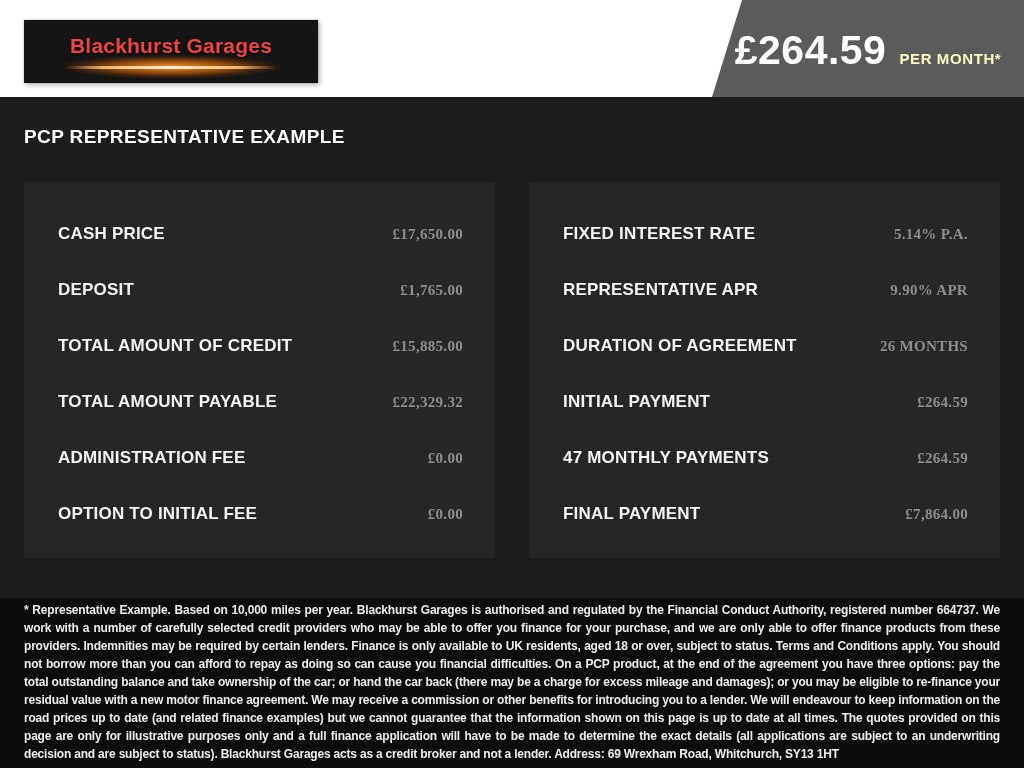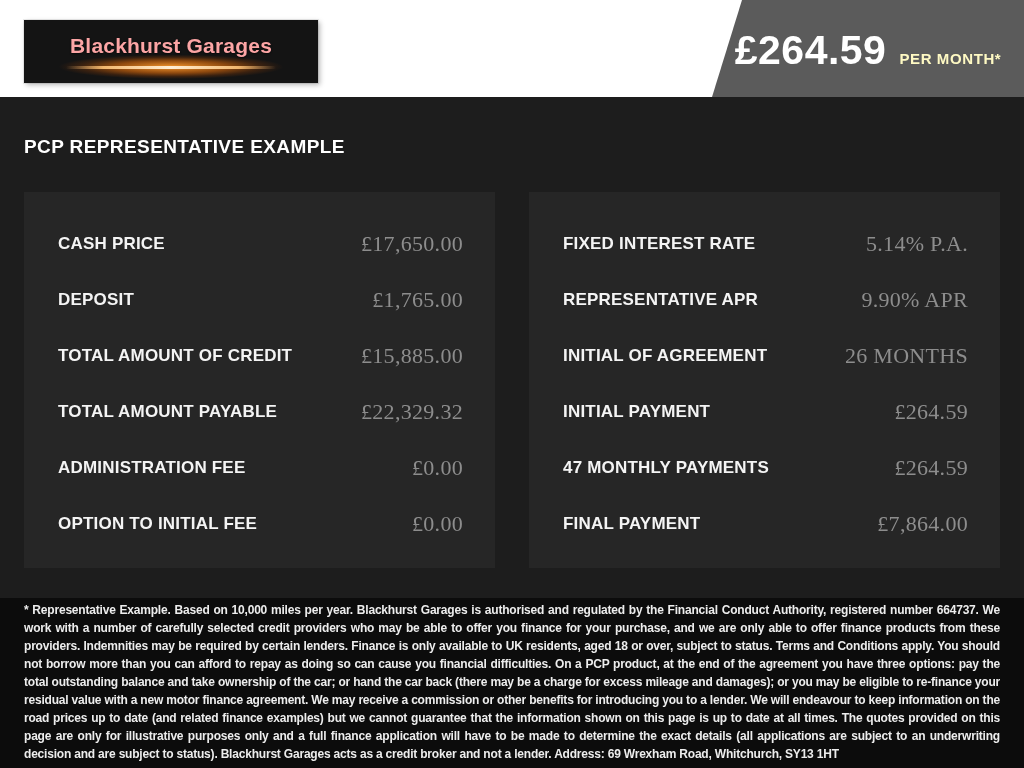--- a/index.html
+++ b/index.html
@@ -11,21 +11,21 @@
   
   .header { position:relative; height:97px; background:#ffffff; }
 
   .logo {
     position:absolute; left:24px; top:20px; width:294px; height:63px;
     background:#141414; overflow:hidden; cursor:pointer;
     display:flex; align-items:center; justify-content:center;
     box-shadow:2px 2px 5px rgba(0,0,0,0.28), 0 0 0 1px #ececec;
   }
   .logo-text {
-    position:relative; z-index:2; color:#fca5a5; font-size:21px; font-weight:bold;
+    position:relative; z-index:2; color:#ef4444; font-size:21px; font-weight:bold;
     margin-bottom:12px; letter-spacing:0.2px;
     text-shadow:0 1px 2px rgba(0,0,0,0.6);
   }
   .flare-glow {
     position:absolute; left:16px; right:16px; bottom:0; height:30px; z-index:1;
     background:radial-gradient(ellipse 55% 52% at 50% 46%,
       rgba(255,155,45,0.95) 0%, rgba(240,115,10,0.55) 40%,
       rgba(195,80,0,0.22) 62%, rgba(0,0,0,0) 78%);
   }
   .flare-core {
@@ -42,32 +42,32 @@
     clip-path:polygon(30px 0, 100% 0, 100% 100%, 0 100%);
     display:flex; align-items:baseline; justify-content:center;
     padding-top:30px; box-sizing:border-box;
   }
   .price-main { font-size:41px; font-weight:bold; color:#ffffff; letter-spacing:0.5px; line-height:1; }
   .price-suffix { font-size:15px; font-weight:bold; color:#fef9c3; margin-left:13px; letter-spacing:0.6px; }
 
   
   .main { background:#1d1d1d; height:501px; box-sizing:border-box; }
   .main-title {
-    margin:0; padding:39px 24px 0 24px; line-height:22px;
+    margin:0; padding:29px 24px 0 24px; line-height:22px;
     color:#ffffff; font-size:19px; font-weight:bold; letter-spacing:0.4px;
   }
   .panels { display:flex; gap:34px; margin:34px 24px 0 24px; }
   .panel {
     flex:1; background:#262626; box-sizing:border-box;
     padding:24px 32px 16px 34px; height:376px;
   }
   .finance-row { height:56px; display:flex; align-items:center; justify-content:space-between; }
   .finance-label { color:#f4f4f4; font-size:17px; font-weight:bold; letter-spacing:0.2px; white-space:nowrap; }
   .finance-value {
-    color:#8d8d8d; font-size:22px; font-weight:normal; letter-spacing:0.3px; white-space:nowrap;
+    color:#8d8d8d; font-size:15px; font-weight:bold; letter-spacing:0.3px; white-space:nowrap;
     font-family:"Liberation Serif", serif;
   }
 
   
   .footer { background:#0c0c0c; height:170px; box-sizing:border-box; padding:3px 24px 0 24px; }
   .disclaimer {
     margin:0; color:#ededed; font-size:12px; font-weight:bold;
     line-height:18px; letter-spacing:-0.2px; text-align:justify;
   }
 </style>
@@ -123,21 +123,21 @@
       <div class="panel">
         <div class="finance-row">
           <span class="finance-label">FIXED INTEREST RATE</span>
           <span class="finance-value">5.14% P.A.</span>
         </div>
         <div class="finance-row">
           <span class="finance-label">REPRESENTATIVE APR</span>
           <span class="finance-value">9.90% APR</span>
         </div>
         <div class="finance-row">
-          <span class="finance-label">INITIAL OF AGREEMENT</span>
+          <span class="finance-label">DURATION OF AGREEMENT</span>
           <span class="finance-value">26 MONTHS</span>
         </div>
         <div class="finance-row">
           <span class="finance-label">INITIAL PAYMENT</span>
           <span class="finance-value">£264.59</span>
         </div>
         <div class="finance-row">
           <span class="finance-label">47 MONTHLY PAYMENTS</span>
           <span class="finance-value">£264.59</span>
         </div>

